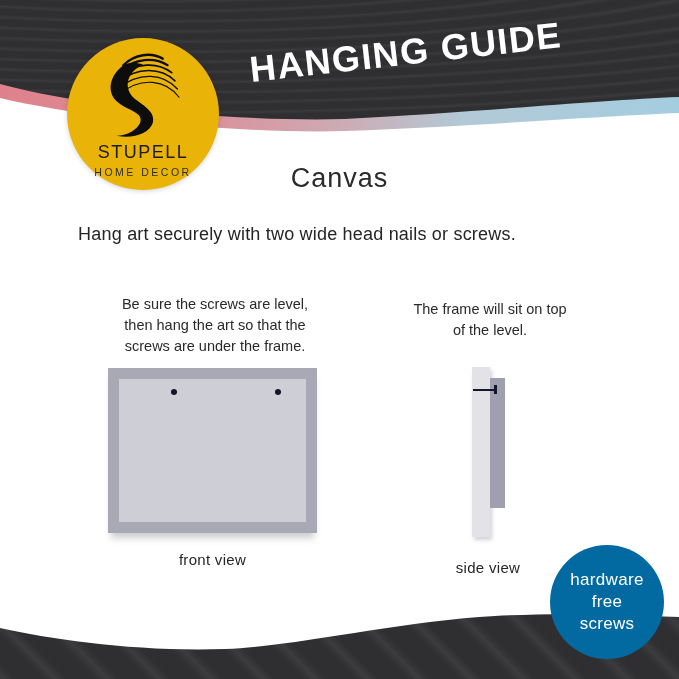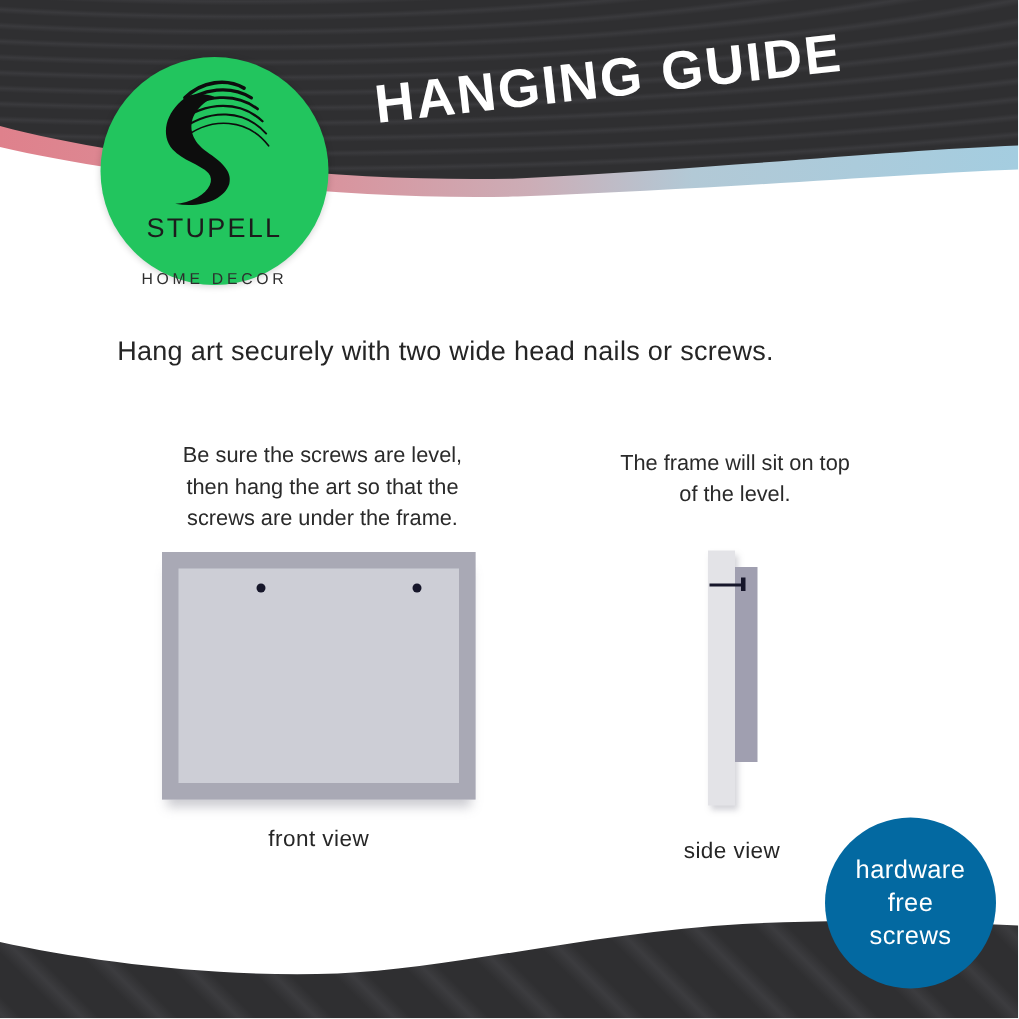--- a/index.html
+++ b/index.html
@@ -16,27 +16,27 @@
   #header-svg{position:absolute;left:0;top:0;z-index:1;}
   #hanging-title{
     position:absolute;left:250px;top:46px;z-index:2;
     width:380px;height:48px;line-height:48px;
     color:#ffffff;font-size:36px;font-weight:600;letter-spacing:1.5px;
     transform:rotate(-6.4deg);transform-origin:left center;
     white-space:nowrap;
   }
   #logo-circle{
     position:absolute;left:67px;top:38px;width:152px;height:152px;
-    background:#22c55e;border-radius:50%;z-index:3;
+    background:#eab308;border-radius:50%;z-index:3;
     box-shadow:0 1px 5px rgba(0,0,0,0.18);
     text-align:center;
   }
   #logo-s{margin:10px auto 0 auto;}
   .brand-name{font-size:18px;letter-spacing:1.5px;color:#1c1c1c;margin-top:-2px;}
-  .brand-tagline{font-size:10.5px;letter-spacing:2.5px;color:#2e2e2e;margin-top:17px;}
+  .brand-tagline{font-size:10.5px;letter-spacing:2.5px;color:#2e2e2e;margin-top:3px;}
 
   
   #section-title{
     position:absolute;left:0;top:163px;width:679px;text-align:center;
     font-size:27px;letter-spacing:1px;color:#2b2b2b;
   }
   #intro-text{
     position:absolute;left:0;top:224px;width:594px;text-align:center;
     font-size:18px;letter-spacing:0.2px;color:#252525;
   }
@@ -118,20 +118,21 @@
         <path d="M22,55 C48,33 78,38 94,59" stroke-width="1.3"></path>
       </g>
       <path fill="#0d0d0d" d="M26,20 C10,32 6,50 16,62 C24,71 38,74 45,81 C50,87 46,95 36,101
                C30,104 24,106 18,106 C38,110 58,103 62,90 C65,79 54,71 44,64
                C32,56 28,44 34,33 C38,26 44,22 50,19 C41,16 32,16 26,20 Z"></path>
     </svg>
     <div class="brand-name">STUPELL</div>
     <div class="brand-tagline">HOME DECOR</div>
   </div>
 
+  <div id="section-title">Canvas</div>
   <div id="intro-text">Hang art securely with two wide head nails or screws.</div>
 
   <div id="front-instruction" class="abs instruction">
     <div>Be sure the screws are level,</div>
     <div>then hang the art so that the</div>
     <div>screws are under the frame.</div>
   </div>
 
   <div id="front-view-frame" class="abs">
     <div id="screw-left" class="screw-dot"></div>

